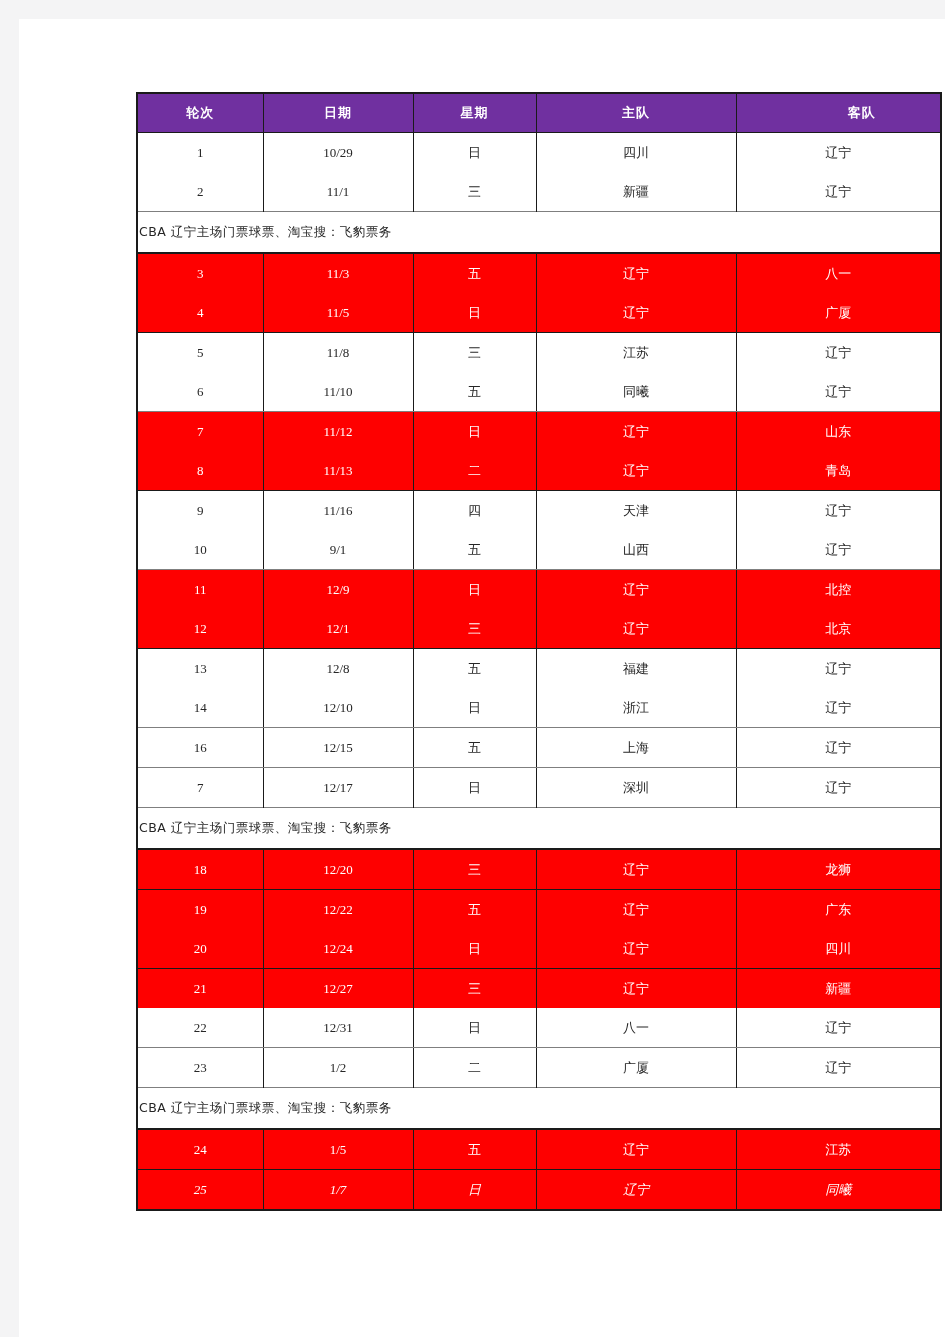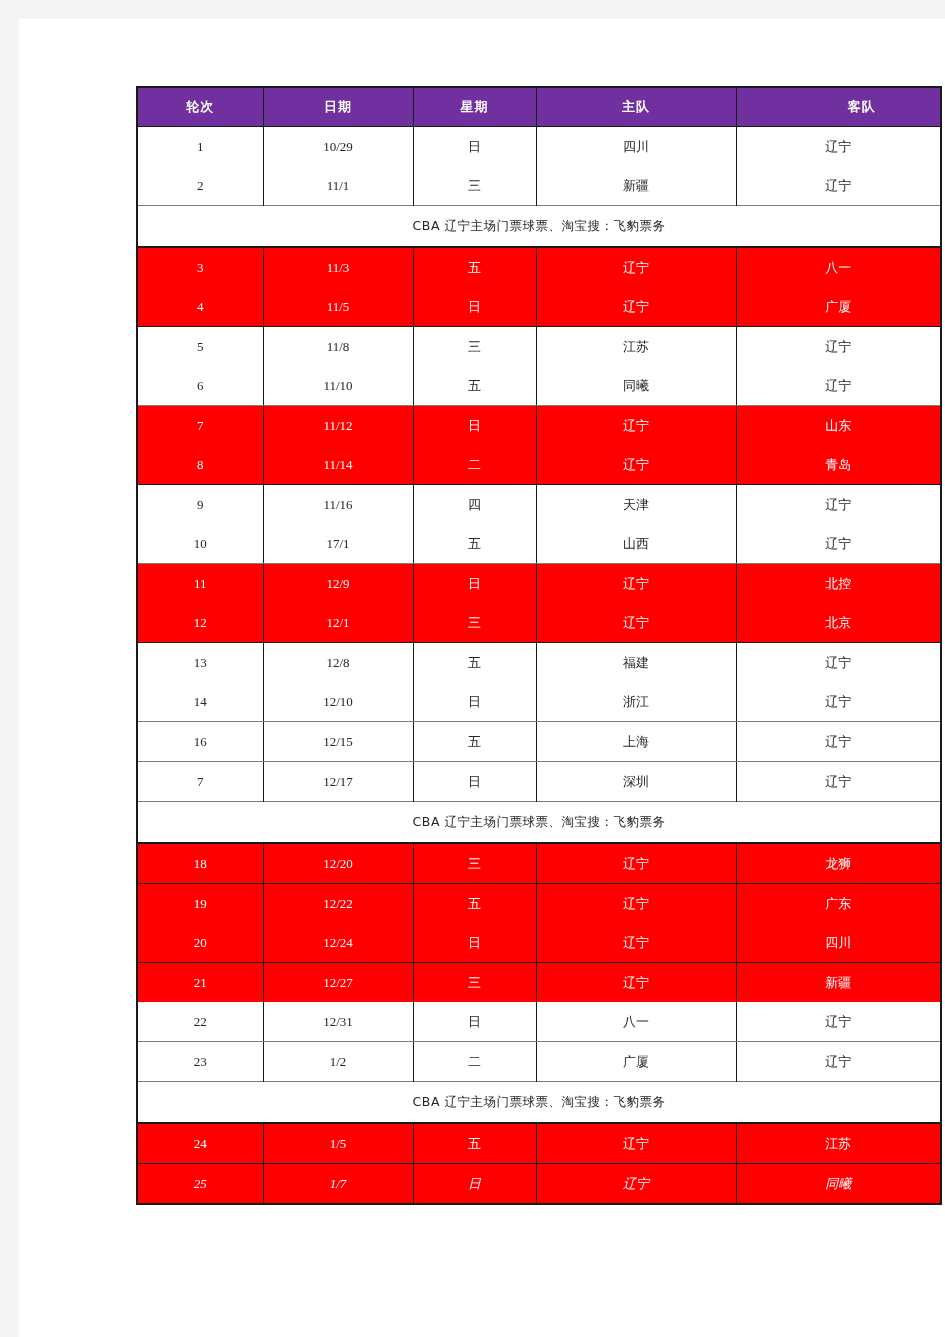--- a/index.html
+++ b/index.html
@@ -24,21 +24,21 @@
   }
   #left-strip {
     position: absolute;
     top: 0; left: 0;
     width: 19px; height: 1337px;
     background: #f4f4f5;
   }
   #sheet {
     position: absolute;
     left: 136px;
-    top: 86px;
+    top: 92px;
     width: 804px;
   }
   table.grid {
     border-collapse: collapse;
     table-layout: fixed;
     width: 804px;
     font-size: 13px;
   }
   table.grid col.c-round { width: 126px; }
   table.grid col.c-date  { width: 150px; }
@@ -97,21 +97,21 @@
   }
   tbody tr.match.red.sep td {
     border-bottom: 1px solid #1a1a1a;
   }
   
   tbody tr.banner td {
     height: 38px;
     background: #ffffff;
     color: #262626;
     font-size: 12.5px;
-    text-align: center;
+    text-align: left;
     vertical-align: middle;
     border-left: 2px solid #1a1a1a;
     border-right: 2px solid #1a1a1a;
     border-top: 1px solid #7f7f7f;
     border-bottom: 2px solid #1a1a1a;
     letter-spacing: 0.5px;
   }
   tbody tr.lastrow td {
     border-bottom: 2px solid #1a1a1a;
     font-style: italic;
@@ -190,35 +190,35 @@
         </tr>
         <tr class="match red">
           <td class="col-round">7</td>
           <td class="col-date">11/12</td>
           <td class="col-dow cjk">日</td>
           <td class="col-home cjk">辽宁</td>
           <td class="col-away cjk">山东</td>
         </tr>
         <tr class="match red sep">
           <td class="col-round">8</td>
-          <td class="col-date">11/14</td>
+          <td class="col-date">11/13</td>
           <td class="col-dow cjk">二</td>
           <td class="col-home cjk">辽宁</td>
           <td class="col-away cjk">青岛</td>
         </tr>
         <tr class="match">
           <td class="col-round">9</td>
           <td class="col-date">11/16</td>
           <td class="col-dow cjk">四</td>
           <td class="col-home cjk">天津</td>
           <td class="col-away cjk">辽宁</td>
         </tr>
         <tr class="match sep">
           <td class="col-round">10</td>
-          <td class="col-date">17/1</td>
+          <td class="col-date">9/1</td>
           <td class="col-dow cjk">五</td>
           <td class="col-home cjk">山西</td>
           <td class="col-away cjk">辽宁</td>
         </tr>
         <tr class="match red">
           <td class="col-round">11</td>
           <td class="col-date">12/9</td>
           <td class="col-dow cjk">日</td>
           <td class="col-home cjk">辽宁</td>
           <td class="col-away cjk">北控</td>

